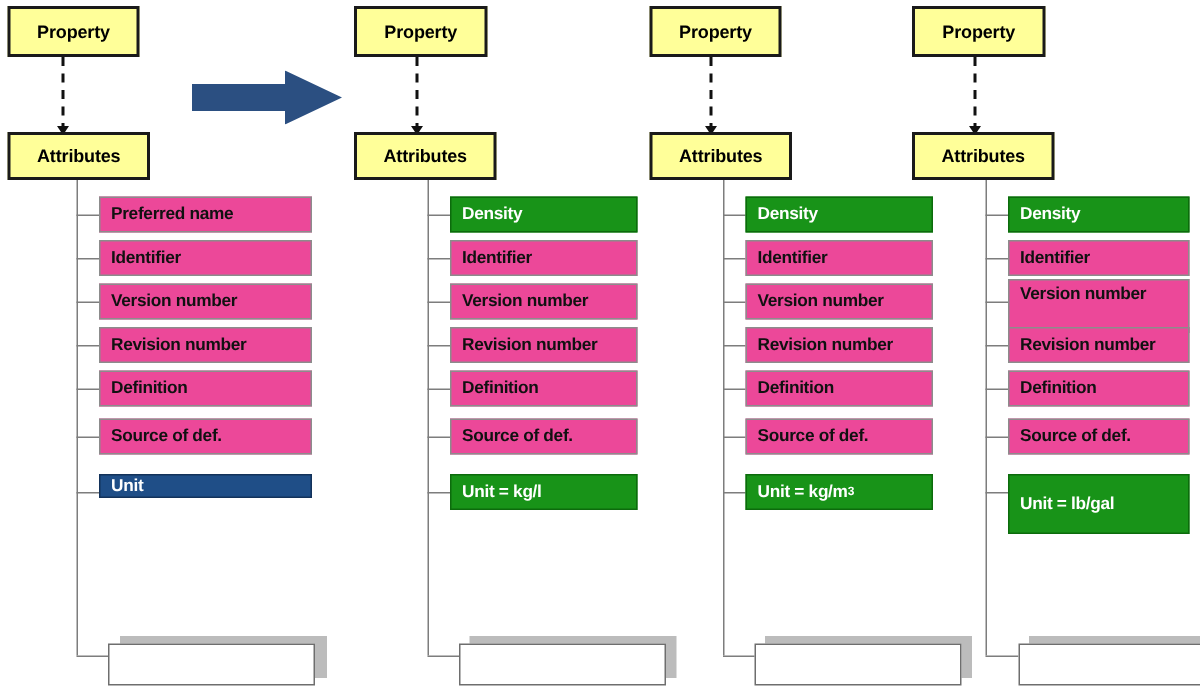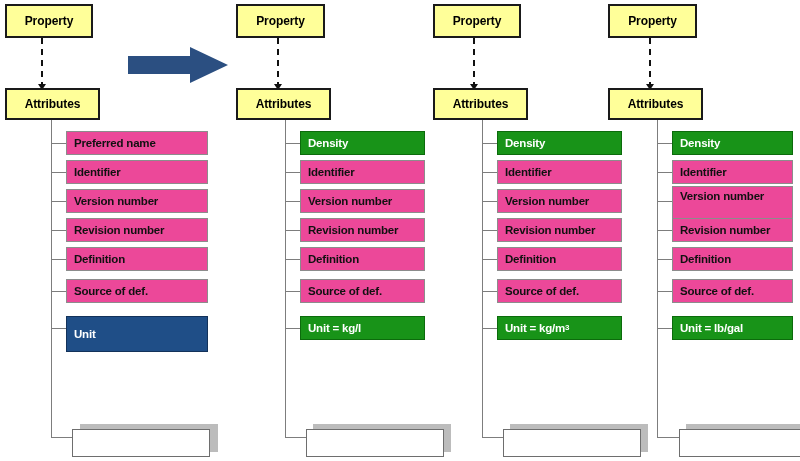--- a/index.html
+++ b/index.html
@@ -160,21 +160,21 @@
     </div>
     <div class="attr-box plain" style="left:66px; top:218px; width:142px; height:24px;">
       <span>Revision number</span>
     </div>
     <div class="attr-box plain" style="left:66px; top:247px; width:142px; height:24px;">
       <span>Definition</span>
     </div>
     <div class="attr-box plain" style="left:66px; top:279px; width:142px; height:24px;">
       <span>Source of def.</span>
     </div>
-    <div class="attr-box blue" style="left:66px; top:316px; width:142px; height:36px;align-items:center;">
+    <div class="attr-box blue" style="left:66px; top:316px; width:142px; height:16px;align-items:center;">
       <span>Unit</span>
     </div>
 
     <div class="bottom-shadow" style="left:80px; top:424px; width:138px; height:28px;"></div>
     <div class="bottom-box" style="left:72px; top:429px; width:138px; height:28px;"></div>
   </div>
 
   <div class="big-arrow" style="left:128px; top:47px; width:100px; height:36px;">
     <svg width="100" height="36" viewBox="0 0 100 36" xmlns="http://www.w3.org/2000/svg">
       <polygon points="0,9 62,9 62,0 100,18 62,36 62,27 0,27" fill="#2b4f81"></polygon>
@@ -309,21 +309,21 @@
     </div>
     <div class="attr-box plain" style="left:672px; top:218px; width:121px; height:24px; z-index:2;">
       <span>Revision number</span>
     </div>
     <div class="attr-box plain" style="left:672px; top:247px; width:121px; height:24px;">
       <span>Definition</span>
     </div>
     <div class="attr-box plain" style="left:672px; top:279px; width:121px; height:24px;">
       <span>Source of def.</span>
     </div>
-    <div class="attr-box green" style="left:672px; top:316px; width:121px; height:24px;">
+    <div class="attr-box green" style="left:672px; top:316px; width:121px; height:40px;">
       <span>Unit = lb/gal</span>
     </div>
 
     <div class="bottom-shadow" style="left:686px; top:424px; width:135px; height:28px;"></div>
     <div class="bottom-box" style="left:679px; top:429px; width:135px; height:28px;"></div>
   </div>
 
 </div>
 
 </body></html>

